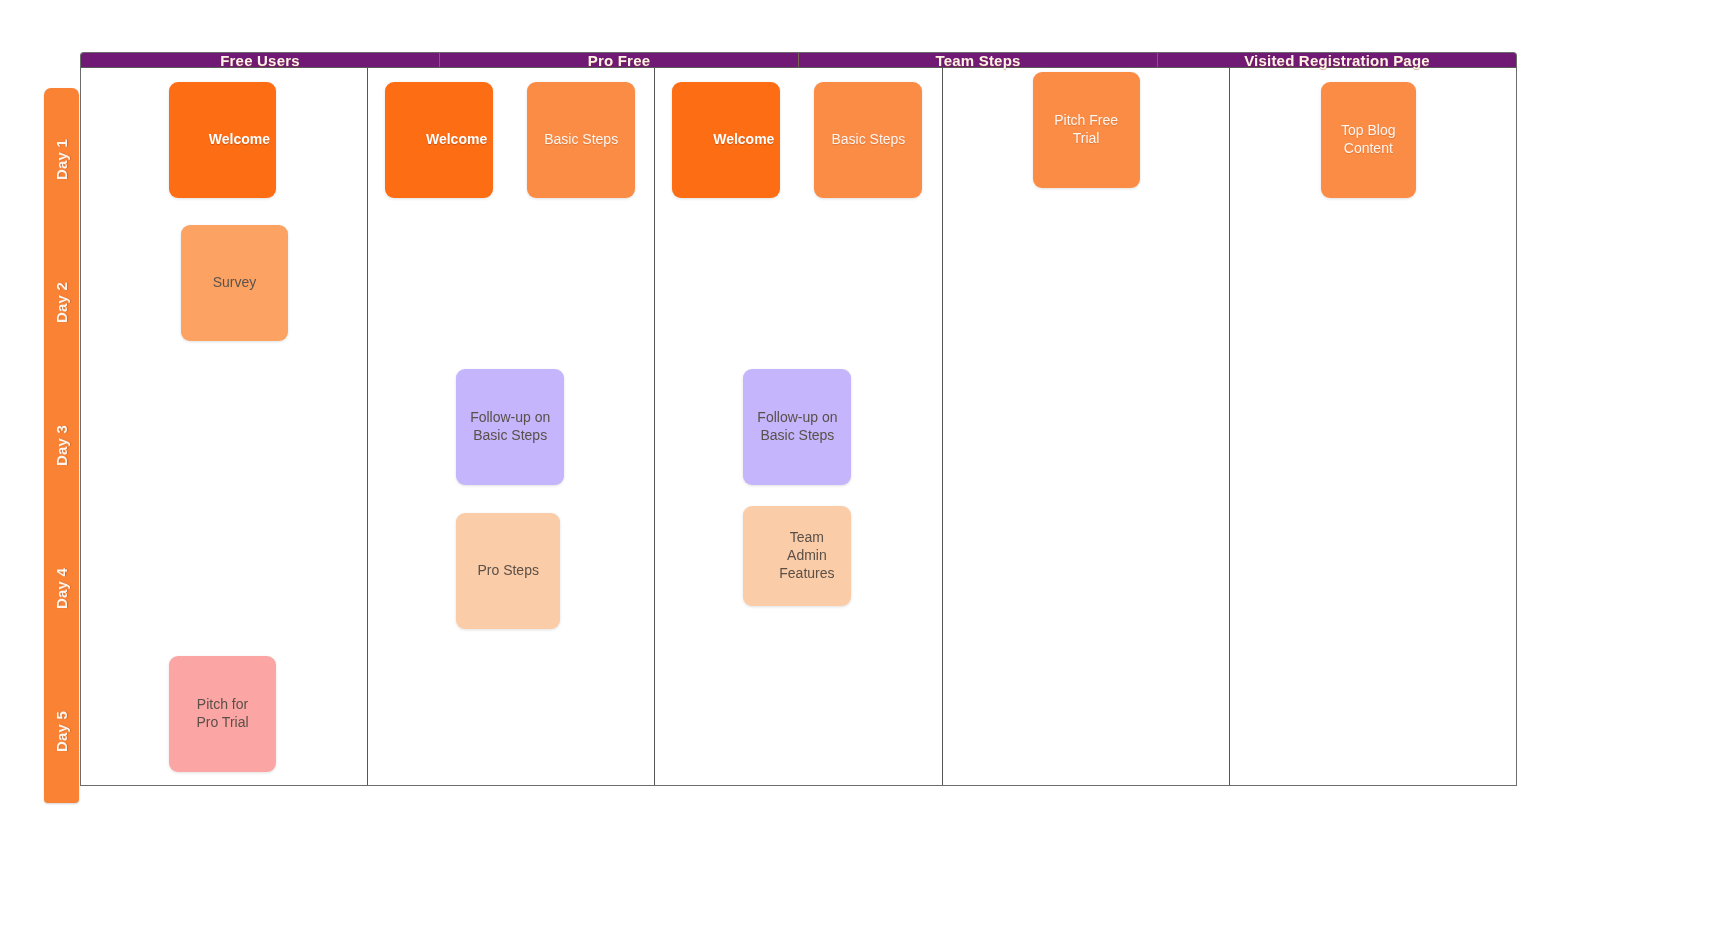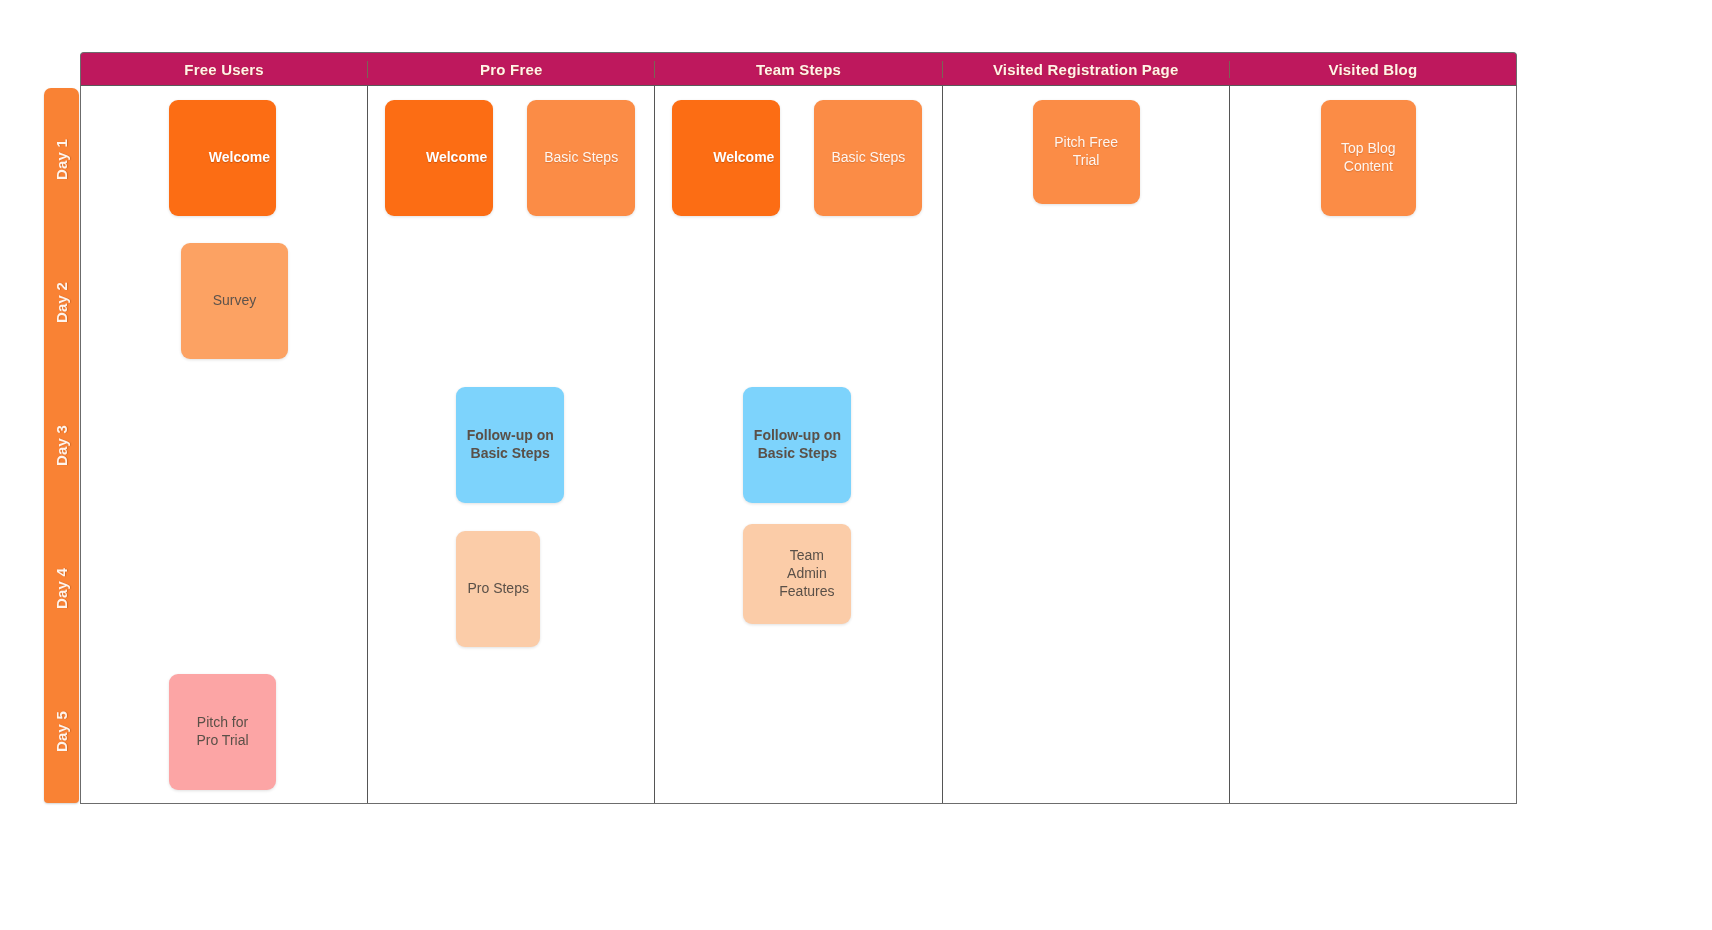--- a/index.html
+++ b/index.html
@@ -39,27 +39,26 @@
 
   
   .matrix{
     position:absolute;
     left:80px; top:52px;
     width:1437px; height:751px;
     z-index:1;
   }
   .head-row{
     display:flex;
-    height:34px;
-    background:#be185d;
+    height:16px;
+    background:#701a75;
     border:1px solid #6c6c6c;
     border-bottom:1px solid #5a5a5a;
     box-sizing:border-box;
     border-radius:4px 4px 0 0;
-    align-items:center;
   }
   .head-cell{
     flex:1 1 0;
     display:flex;align-items:center;justify-content:center;
     color:#FFF3E9;
     font-size:15px;
     font-weight:bold;
     letter-spacing:.2px;
     text-shadow:0 1px 1px rgba(150,65,10,.4);
     border-right:1px solid #7a6455;
@@ -97,21 +96,21 @@
     box-shadow:0 1px 3px rgba(0,0,0,.12);
   }
   .card .card-text{display:block;}
 
   
   .t-d1a{background:#FC6D14;color:#FFFFFF;font-weight:bold;font-size:14px;
          text-shadow:0 1px 1px rgba(140,55,5,.45);justify-content:flex-end;}
   .t-d1b{background:#FB8C46;color:#FFF6F0;font-weight:normal;font-size:14px;
          text-shadow:0 1px 1px rgba(160,80,30,.35);}
   .t-d2 {background:#FCA263;color:#5d534c;font-weight:normal;font-size:14px;}
-  .t-d3 {background:#7dd3fc;color:#5a5048;font-weight:bold;font-size:14px;}
+  .t-d3 {background:#c4b5fd;color:#5a5048;font-weight:normal;font-size:14px;}
   .t-d4 {background:#FBCCA8;color:#5a5048;font-weight:normal;font-size:14px;}
   .t-d5 {background:#fca5a5;color:#5a5048;font-weight:normal;font-size:14px;}
 </style>
 </head>
 <body>
 
 <div class="canvas">
 
   <div class="day-rail" id="day-rail">
       <div class="day-cell" style="height: 143px;">
@@ -130,21 +129,20 @@
         <span class="day-label">Day 5</span>
       </div>
     </div>
 
   <div class="matrix">
     <div class="head-row" id="head-row">
         <div class="head-cell">Free Users</div>
         <div class="head-cell">Pro Free</div>
         <div class="head-cell">Team Steps</div>
         <div class="head-cell">Visited Registration Page</div>
-        <div class="head-cell">Visited Blog</div>
       </div>
     <div class="body-grid" id="body-grid">
         <div class="col">
           <div class="card t-d1a" style="width: 107px; height: 116px; top: 13.8px; left: 88px;">
             <span class="card-text">Welcome</span>
           </div>
           <div class="card t-d2" style="width: 107px; height: 116px; top: 157.4px; left: 100px;">
             <span class="card-text">Survey</span>
           </div>
           <div class="card t-d5" style="width: 107px; height: 116px; top: 588.2px; left: 88px;">
@@ -154,40 +152,40 @@
         <div class="col">
           <div class="card t-d1a" style="width: 108px; height: 116px; top: 13.8px; left: 17px;">
             <span class="card-text">Welcome</span>
           </div>
           <div class="card t-d1b" style="width: 108px; height: 116px; top: 13.8px; left: 159px;">
             <span class="card-text">Basic Steps</span>
           </div>
           <div class="card t-d3" style="width: 108px; height: 116px; top: 301px; left: 88px;">
             <span class="card-text">Follow-up on<br>Basic Steps</span>
           </div>
-          <div class="card t-d4" style="width: 84px; height: 116px; top: 444.6px; left: 88px;">
+          <div class="card t-d4" style="width: 104px; height: 116px; top: 444.6px; left: 88px;">
             <span class="card-text">Pro Steps</span>
           </div>
         </div>
         <div class="col">
           <div class="card t-d1a" style="width: 108px; height: 116px; top: 13.8px; left: 17px;">
             <span class="card-text">Welcome</span>
           </div>
           <div class="card t-d1b" style="width: 108px; height: 116px; top: 13.8px; left: 159px;">
             <span class="card-text">Basic Steps</span>
           </div>
           <div class="card t-d3" style="width: 108px; height: 116px; top: 301px; left: 88px;">
             <span class="card-text">Follow-up on<br>Basic Steps</span>
           </div>
           <div class="card t-d4" style="width: 108px; height: 100px; top: 438px; left: 88px; padding-left: 25px;">
             <span class="card-text">Team Admin<br>Features</span>
           </div>
         </div>
         <div class="col">
-          <div class="card t-d1b" style="width: 107px; height: 104px; top: 14px; left: 90px;">
+          <div class="card t-d1b" style="width: 107px; height: 116px; top: 4px; left: 90px;">
             <span class="card-text">Pitch Free<br>Trial</span>
           </div>
         </div>
         <div class="col">
           <div class="card t-d1b" style="width: 95px; height: 116px; top: 13.8px; left: 91px;">
             <span class="card-text">Top Blog<br>Content</span>
           </div>
         </div>
       </div>
   </div>

